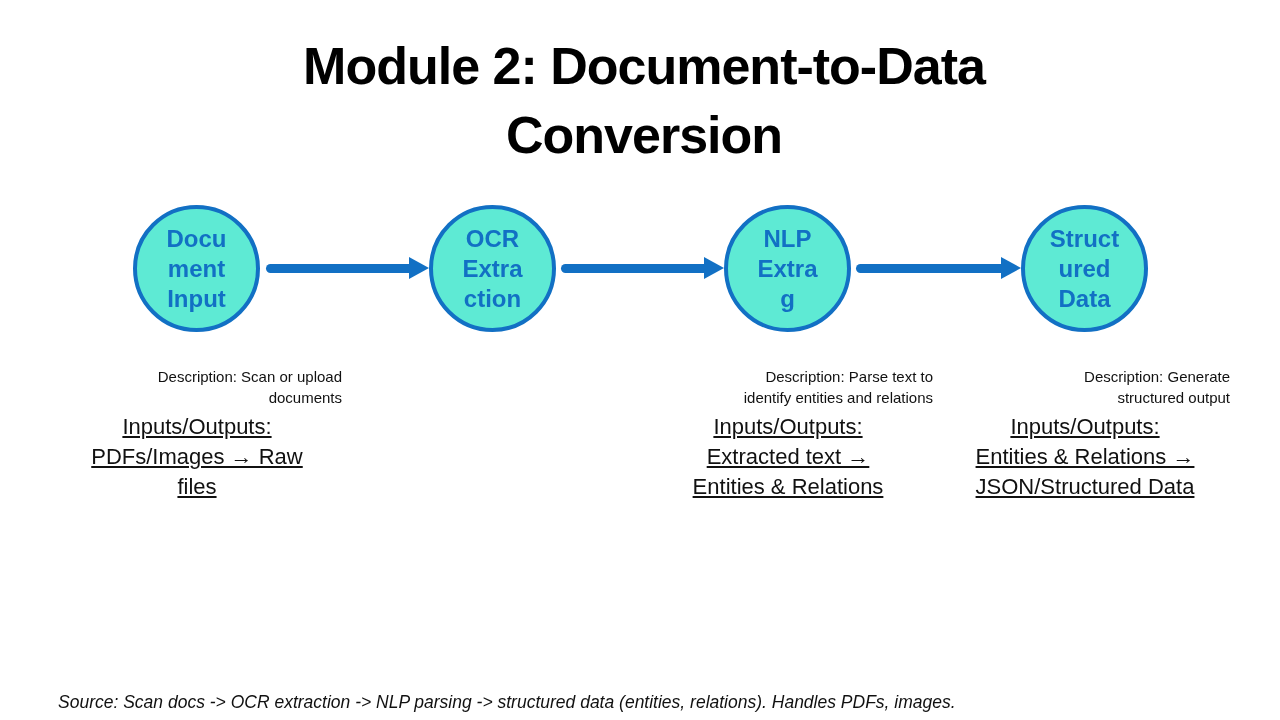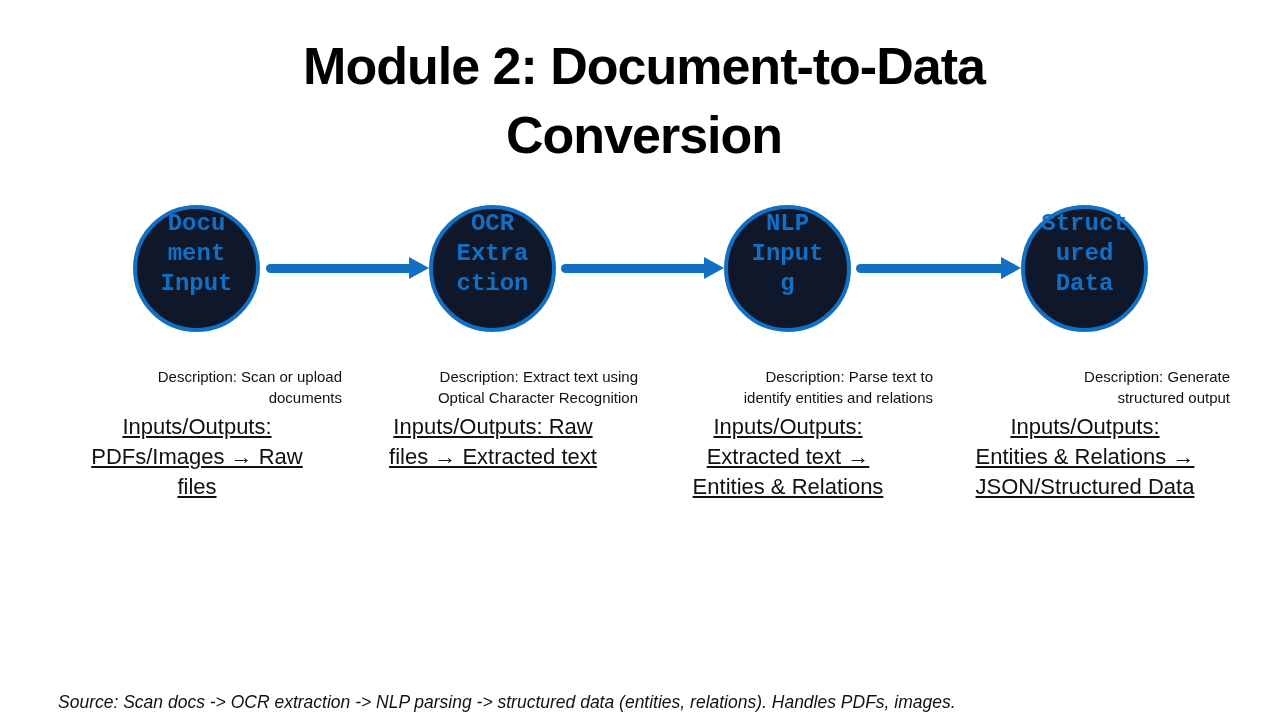--- a/index.html
+++ b/index.html
@@ -33,25 +33,25 @@
     white-space: normal;
   }
   .node-circle {
     position: absolute;
     top: 205px;
     width: 127px;
     height: 127px;
     box-sizing: border-box;
     border: 4px solid #1270C4;
     border-radius: 50%;
-    background: #0f172a;
+    background: #5eead4;
     display: flex;
+    align-items: center;
     justify-content: center;
     text-align: center;
-    font-family: Liberation Mono, monospace;
   }
   .node-label {
     font-size: 24px;
     font-weight: 700;
     line-height: 30px;
     color: #1270C4;
     white-space: pre-line;
   }
   .circle-1 { left: 133px; }
   .circle-2 { left: 429px; }
@@ -131,21 +131,21 @@
 ment
 Input</span>
   </div>
   <div class="node-circle circle-2">
     <span class="node-label">OCR
 Extra
 ction</span>
   </div>
   <div class="node-circle circle-3">
     <span class="node-label">NLP
-Input
+Extra
 g</span>
   </div>
   <div class="node-circle circle-4">
     <span class="node-label">Struct
 ured
 Data</span>
   </div>
 
   <div class="arrow arrow-1">
     <div class="arrow-shaft"></div>
@@ -160,26 +160,20 @@
     <div class="arrow-head"></div>
   </div>
 
   <div class="info-col col-1">
     <div class="node-desc">Description: Scan or upload
 documents</div>
     <div class="node-io">Inputs/Outputs:
 PDFs/Images → Raw
 files</div>
   </div>
-  <div class="info-col col-2">
-    <div class="node-desc">Description: Extract text using
-Optical Character Recognition</div>
-    <div class="node-io">Inputs/Outputs: Raw
-files → Extracted text</div>
-  </div>
   <div class="info-col col-3">
     <div class="node-desc">Description: Parse text to
 identify entities and relations</div>
     <div class="node-io">Inputs/Outputs:
 Extracted text →
 Entities &amp; Relations</div>
   </div>
   <div class="info-col col-4">
     <div class="node-desc">Description: Generate
 structured output</div>

